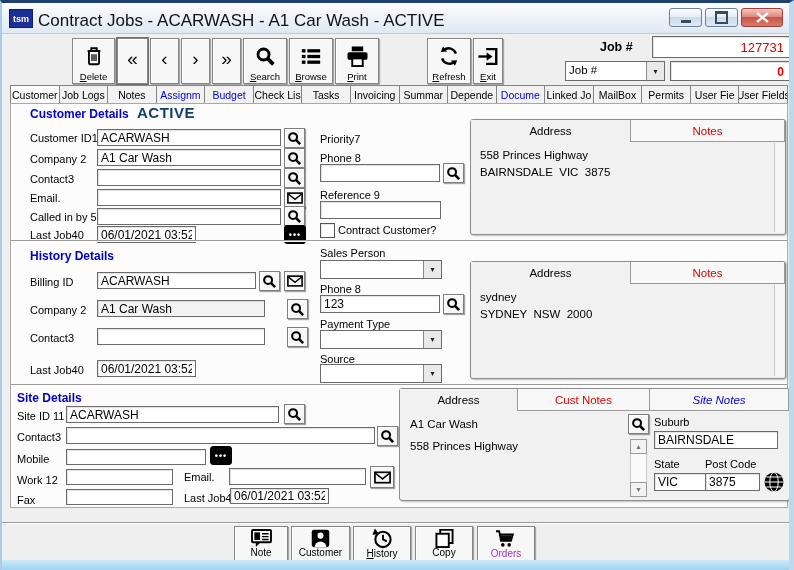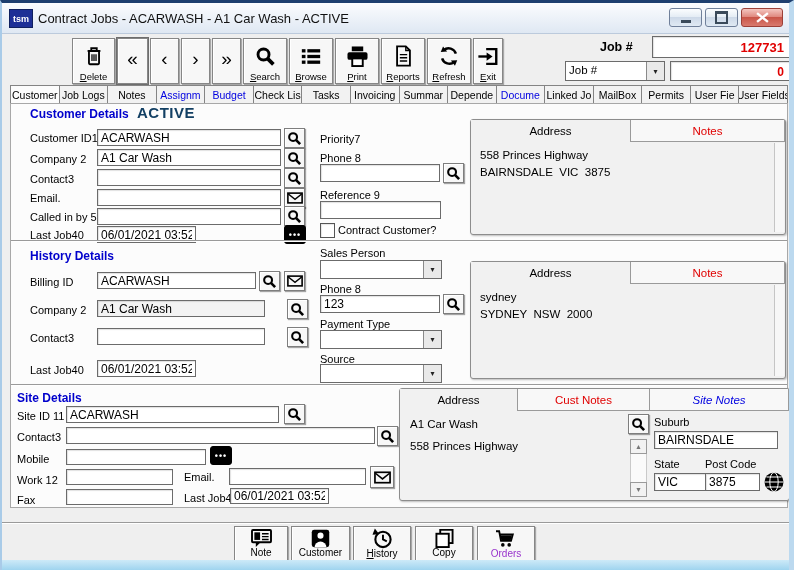--- a/index.html
+++ b/index.html
@@ -2,36 +2,36 @@
 <html><head>
 <meta charset="utf-8">
 <style>
   html,body{margin:0;padding:0;background:#d8d8d8;font-family:"Liberation Sans",sans-serif;}
   .win{position:relative;width:794px;height:570px;box-sizing:border-box;background:#efefef;
        border-top:3px solid #1e3f6f;border-left:2px solid #a9cbe8;border-right:5px solid #bcd9ef;
        overflow:hidden;}
   
   .titlebar{position:absolute;left:0;top:0;right:0;height:30px;background:linear-gradient(#fbfcfe,#dfe8f3);border-bottom:1px solid #bccadc;}
   .tsm{position:absolute;left:7px;top:6px;width:22px;height:17px;background:#1d2f96;border:1px solid #10205f;color:#fff;font-size:9px;font-weight:bold;display:flex;align-items:center;justify-content:center;}
-  .title{position:absolute;left:36px;top:8px;font-size:13px;color:#111;white-space:nowrap;}
+  .title{position:absolute;left:36px;top:8px;font-size:17px;color:#111;white-space:nowrap;}
   .wcs{position:absolute;top:5px;right:6px;display:flex;gap:3px;}
   .wc{width:33px;height:19px;border:1px solid #70809a;border-radius:3px;background:linear-gradient(180deg,#fbfdfe,#e5edf5 45%,#cdd9e8 50%,#e0eaf4);display:flex;align-items:center;justify-content:center;box-sizing:border-box;}
   .wc-min-bar{width:10px;height:3px;background:#3a4a5a;margin-top:7px;}
   .wc-max-box{width:9px;height:8px;border:2px solid #3a4a5a;border-top-width:3px;}
   .wc.close{width:42px;background:linear-gradient(180deg,#f4c6c0,#e08a80 45%,#c95548 50%,#d97a6e);border-color:#9c4038;}
   
   .toolbar{position:absolute;left:0;top:31px;right:0;height:52px;background:#efefef;}
   .tbtn{position:absolute;top:4px;height:46px;background:#f7f7f7;border:1px solid #868686;box-shadow:inset 1px 1px 0 #fff,1px 1px 1px rgba(0,0,0,.3);display:flex;flex-direction:column;align-items:center;justify-content:flex-end;padding:2px 0 1px 0;box-sizing:border-box;cursor:default;}
   .tbtn .ic{flex:1;display:flex;align-items:center;justify-content:center;}
   .tbtn .lbl{font-size:9.5px;color:#000;line-height:11px;}
   .u::first-letter{text-decoration:underline;}
   .tbtn.nav{justify-content:center;font-size:19px;padding-bottom:6px;}
   .tbtn.focused{box-shadow:inset 1px 1px 0 #fff,0 0 0 1px #6d6d6d;}
   .job-label{position:absolute;font-weight:bold;font-size:12.5px;color:#000;}
-  .jbox{position:absolute;background:#fff;border:1px solid #6b6b6b;color:#e00000;font-size:13px;font-weight:bold;text-align:right;padding:3px 5px;box-sizing:border-box;box-shadow:inset 1px 1px 1px rgba(0,0,0,.12);}
+  .jbox{position:absolute;background:#fff;border:1px solid #6b6b6b;color:#e00000;font-size:13px;font-weight:normal;text-align:right;padding:3px 5px;box-sizing:border-box;box-shadow:inset 1px 1px 1px rgba(0,0,0,.12);}
   .jbox.thin{font-weight:bold;font-size:12px;}
   
   .tabs{position:absolute;left:8px;top:82px;width:778px;height:20px;display:flex;}
   .tab{flex:1;border:1px solid #848484;border-left-width:0;background:#f2f2f2;font-size:10.5px;display:flex;align-items:center;justify-content:center;white-space:nowrap;overflow:hidden;box-sizing:border-box;cursor:default;}
   .tab.first{border-left-width:1px;}
   .tab.active{background:#fcfcfc;border-bottom-color:#fcfcfc;}
   .tab.blue{color:#0000e0;}
   
   .content-bg{position:absolute;left:8px;top:100px;width:778px;height:405px;background:#fcfcfc;border:1px solid #a8a8a8;box-sizing:border-box;}
   .divider{position:absolute;left:9px;width:776px;height:0;border-top:1px solid #9a9a9a;border-bottom:1px solid #fff;}
@@ -215,28 +215,20 @@
       <span class="lbl u">Browse</span>
     </button>
     <button class="tbtn" style="left:333px;width:44px">
       <span class="ic">
           <svg width="23" height="21">
             <use href="#i-print"></use>
           </svg>
         </span>
       <span class="lbl u">Print</span>
     </button>
-    <button class="tbtn" style="left:379px;width:44px">
-      <span class="ic">
-          <svg width="19" height="22">
-            <use href="#i-doc"></use>
-          </svg>
-        </span>
-      <span class="lbl u">Reports</span>
-    </button>
     <button class="tbtn" style="left:425px;width:44px">
       <span class="ic">
           <svg width="22" height="22">
             <use href="#i-refresh"></use>
           </svg>
         </span>
       <span class="lbl u">Refresh</span>
     </button>
     <button class="tbtn" style="left:471px;width:30px">
       <span class="ic">

